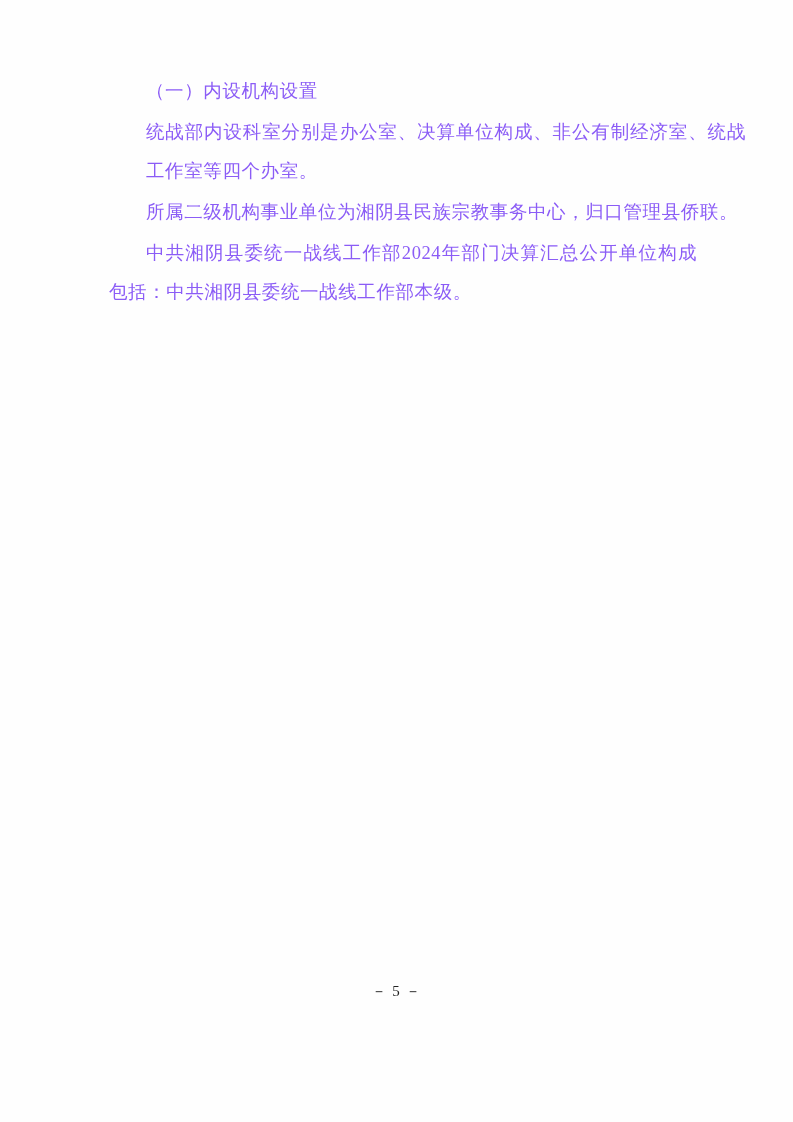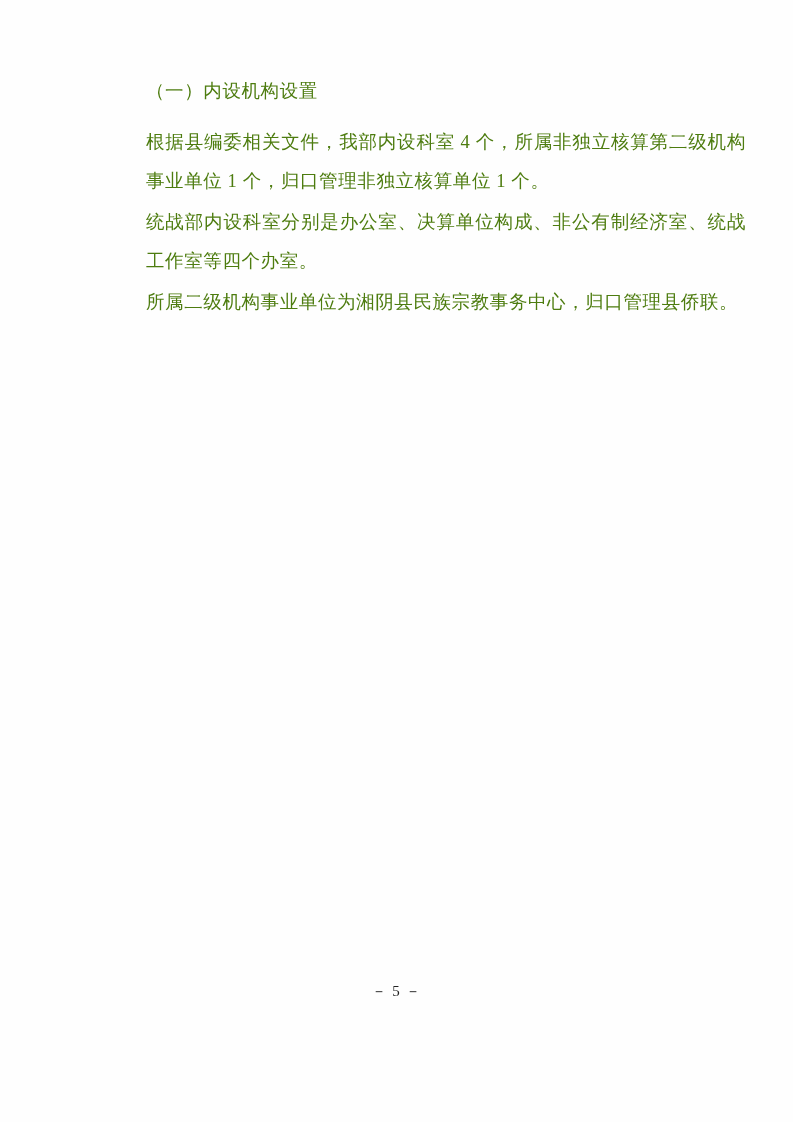--- a/index.html
+++ b/index.html
@@ -26,21 +26,21 @@
   .content {
     position: absolute;
     left: 97px;
     top: 72px;
     width: 600px;
   }
   .para {
     font-size: 18.5px;
     line-height: 39px;
     letter-spacing: 0.6px;
-    color: #4d7c0f;
+    color: #8b5cf6;
     margin: 0;
     text-align: justify;
     text-justify: inter-ideograph;
   }
   .indent-1 {
     text-indent: 0;
     padding-left: 49px;
   }
   .indent-3 {
     text-indent: 37px;
@@ -74,25 +74,25 @@
   }
 </style>
 </head>
 <body>
 
 <div class="page">
   <div class="content">
 
     <p class="para indent-1 p1">（一）内设机构设置</p>
 
-    <p class="para wide justify-normal p2">根据县编委相关文件，我部内设科室 4 个，所属非独立核算第二级机构事业单位 1 个，归口管理非独立核算单位 1 个。</p>
 
     <p class="para wide justify-normal p3">统战部内设科室分别是办公室、决算单位构成、非公有制经济室、统战工作室等四个办室。</p>
 
     <p class="para wide justify-normal p4">所属二级机构事业单位为湘阴县民族宗教事务中心，归口管理县侨联。</p>
 
 
 
+    <p class="para indent-3 justify-normal p7">中共湘阴县委统一战线工作部2024年部门决算汇总公开单位构成包括：中共湘阴县委统一战线工作部本级。</p>
 
   </div>
 
   <div class="footer">－ 5 －</div>
 </div>
 
 </body></html>

